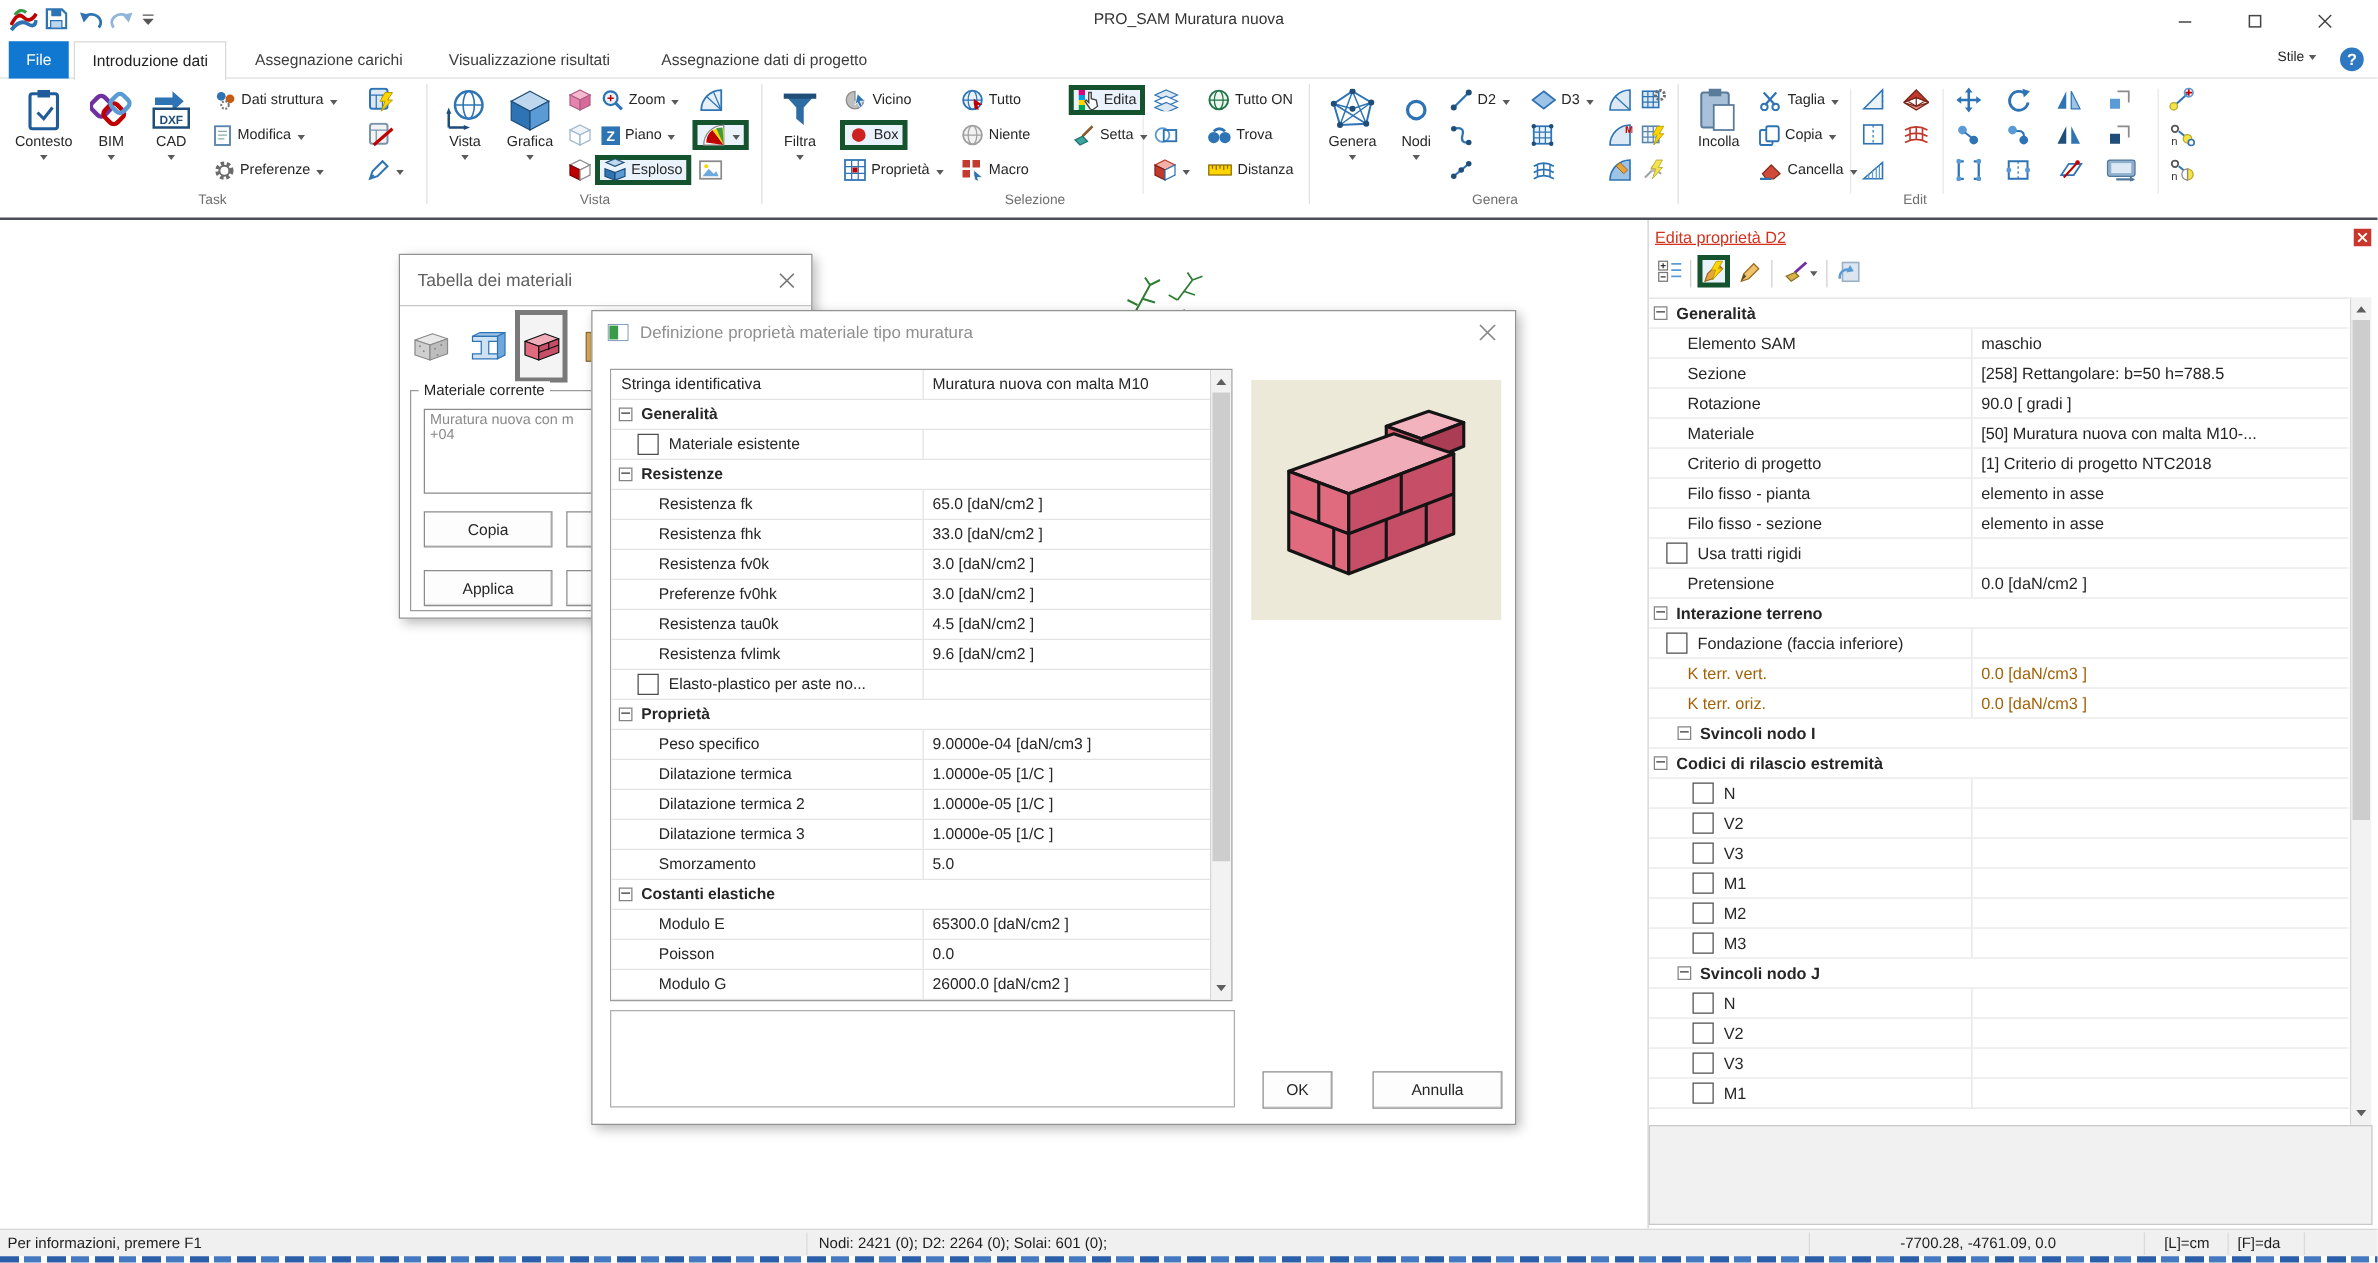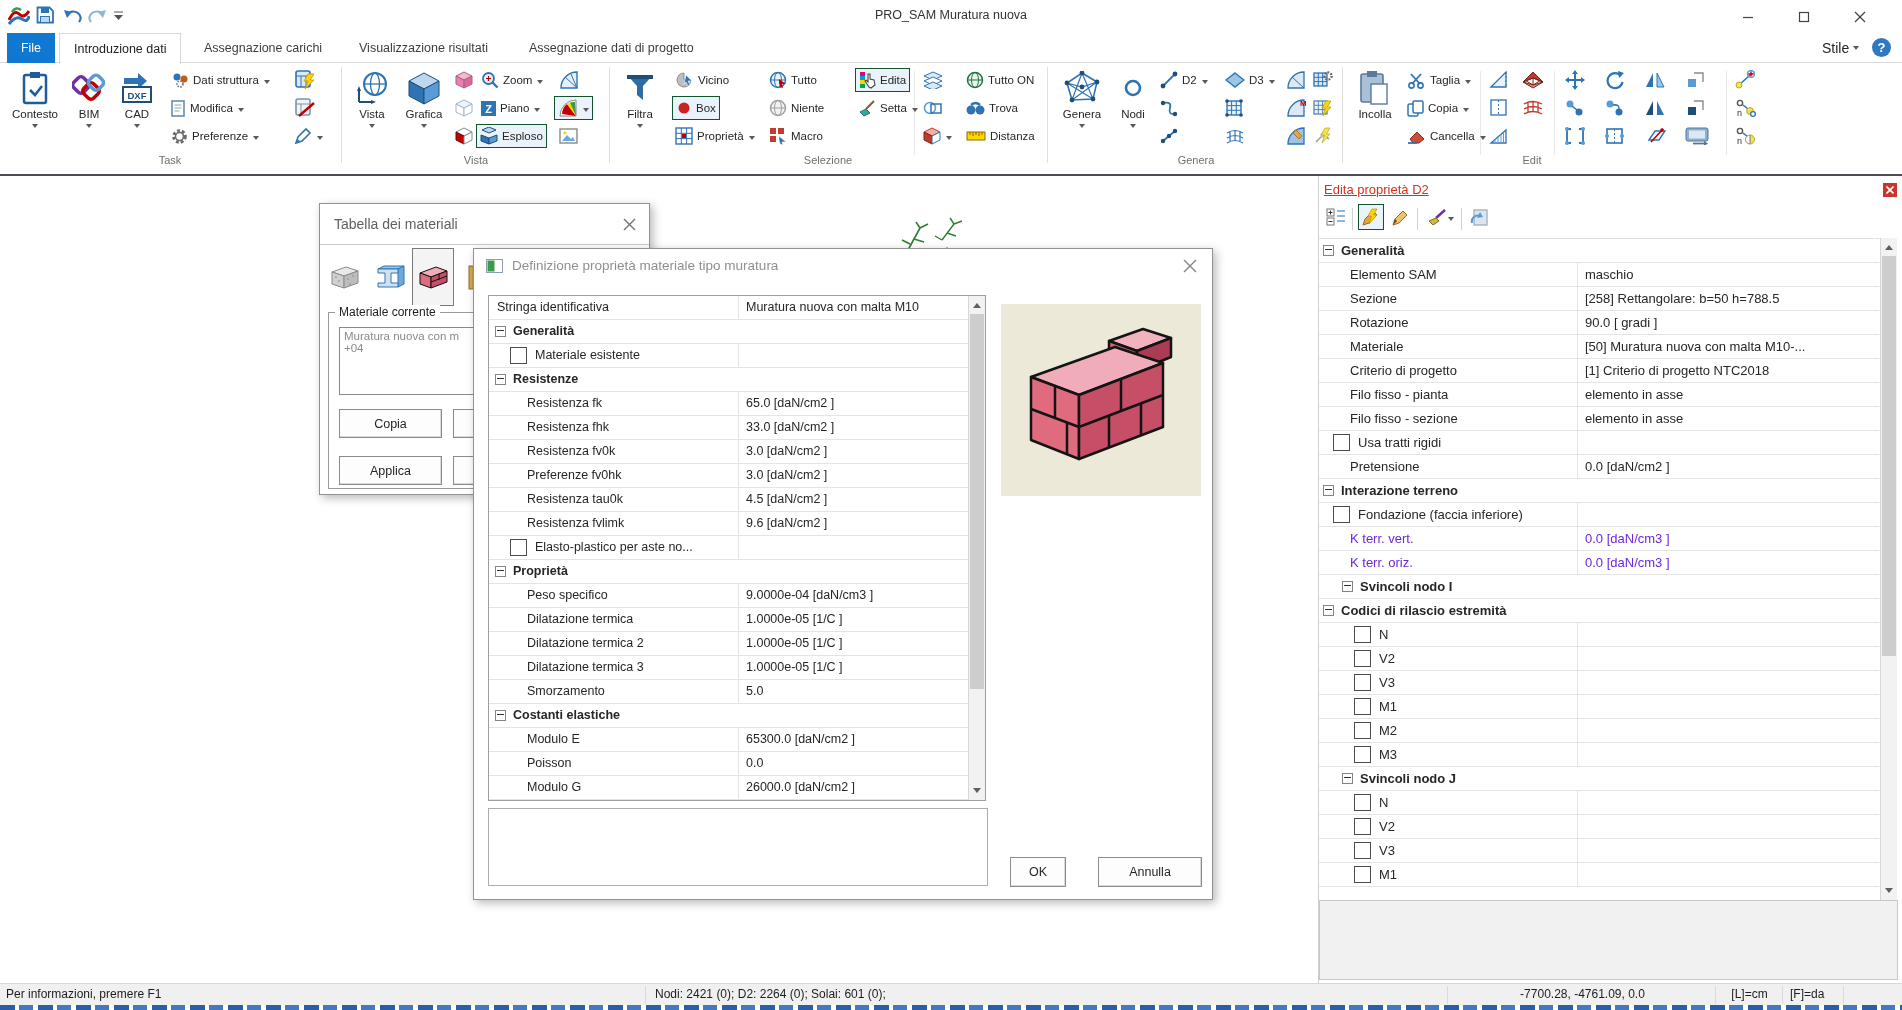--- a/index.html
+++ b/index.html
@@ -21,42 +21,42 @@
   #ribbon{position:absolute;left:0;top:63px;width:1902px;height:111px;background:#fff;border-bottom:2px solid #4a4e55;box-sizing:content-box}
   .gsep{position:absolute;top:4px;height:96px;width:1px;background:#e0e0e0}
   .isep{position:absolute;top:8px;height:84px;width:1px;background:#e8e8e8}
   .glabel{position:absolute;top:91px;transform:translateX(-50%);font-size:11px;color:#6f6f6f}
   .bigbtn{position:absolute;top:3px;height:86px;display:flex;flex-direction:column;align-items:center;font-size:11.5px}
   .bigbtn .ic{height:36px;display:flex;align-items:center;margin-top:4px}
   .bigbtn .lbl{margin-top:2px;white-space:nowrap}
   .smallbtn{position:absolute;height:24px;display:flex;align-items:center;gap:4px;font-size:11.5px;white-space:nowrap;padding:0 3px}
   .caret{width:0;height:0;border:3.5px solid transparent;border-top:4.5px solid #5a5a5a;margin-top:4px}
   .smallbtn .caret{margin-top:6px;margin-left:1px}
-  .framed{border:1px solid #14532d;background:#eaf3fb;box-sizing:border-box}
+  .framed{border:4px solid #14532d;background:#eaf3fb;box-sizing:border-box}
   
   #canvas{position:absolute;left:0;top:176px;width:1902px;height:807px;background:#fff}
   .dialog{position:absolute;background:#fff;border:1px solid #929292;box-shadow:3px 3px 9px rgba(0,0,0,.28);box-sizing:border-box}
   .dlg-x{position:absolute;width:16px;height:16px;display:flex;align-items:center;justify-content:center}
   .btn{display:flex;align-items:center;justify-content:center;background:#fdfdfd;border:1px solid #8c8c8c;font-size:12.5px;box-sizing:border-box;box-shadow:inset -1px -1px 0 #dadada}
   
   .pgrid{font-size:12.5px}
   .grow{display:flex;height:24px;line-height:23px;border-bottom:1px solid #e4e4e4;background:#fff;box-sizing:border-box}
   .grow .lbl-c{display:flex;align-items:center;width:250px;border-right:1px solid #e4e4e4;overflow:hidden;white-space:nowrap;box-sizing:border-box;flex:none}
   .grow .val-c{flex:1;padding-left:7px;overflow:hidden;white-space:nowrap}
   .t-section{font-weight:bold}
   .t-section .lbl-c{width:auto;flex:1;border-right:none}
   .t-subsection{font-weight:bold}
   .t-subsection .lbl-c{width:auto;flex:1;border-right:none}
   .exp{flex:none;width:9px;height:9px;border:1px solid #848484;position:relative;margin:0 7px 0 6px;background:#fff}
   .exp:after{content:"";position:absolute;left:1px;right:1px;top:3px;height:1px;background:#333}
   .cb{flex:none;width:15px;height:15px;border:1px solid #4d4d4d;background:#fff;margin-right:8px}
   .i1.t-prop .lbl-c{padding-left:38px}
   .i0.t-prop .lbl-c{padding-left:8px}
   .t-check .cb{margin-left:21px}
-  .gray{color:#6d28d9}
+  .gray{color:#a16207}
   
   .rp .pgrid{font-size:13px}
   .rp .grow .lbl-c{width:259px}
   .rp .i1.t-prop .lbl-c{padding-left:31px}
   .rp .t-check.i1 .cb{margin-left:14px}
   .rp .t-check.i2 .cb{margin-left:35px}
   .rp .t-subsection .exp{margin-left:23px}
   .rp .t-section .exp{margin-left:4px}
   
   .sbar{position:absolute;background:#f2f2f2;border-left:1px solid #d6d6d6;box-sizing:border-box}
@@ -128,21 +128,21 @@
       </svg>
     </span>
 </div>
 
 <div id="tabbar">
   <div class="tab file" style="left:7px;width:48px">File</div>
   <div class="tab active" style="left:59px">Introduzione dati</div>
   <div class="tab" style="left:190px">Assegnazione carichi</div>
   <div class="tab" style="left:345px">Visualizzazione risultati</div>
   <div class="tab" style="left:515px">Assegnazione dati di progetto</div>
-  <div class="abs" style="left:1822px;top:7px;display:flex;align-items:center;font-size:14px">
+  <div class="abs" style="left:1822px;top:7px;display:flex;align-items:center;font-size:11px">
     <span>Stile</span>
       <span class="caret" style="margin-top:3px;margin-left:4px"></span>
   </div>
   <div class="abs" style="left:1872px;top:5px;width:19px;height:19px;border-radius:50%;background:#2f78c2;color:#fff;font-weight:bold;font-size:13px;display:flex;align-items:center;justify-content:center">?</div>
 </div>
 
 <div id="ribbon">
 
   <div class="gsep" style="left:341px"></div>
   <div class="gsep" style="left:609px"></div>

